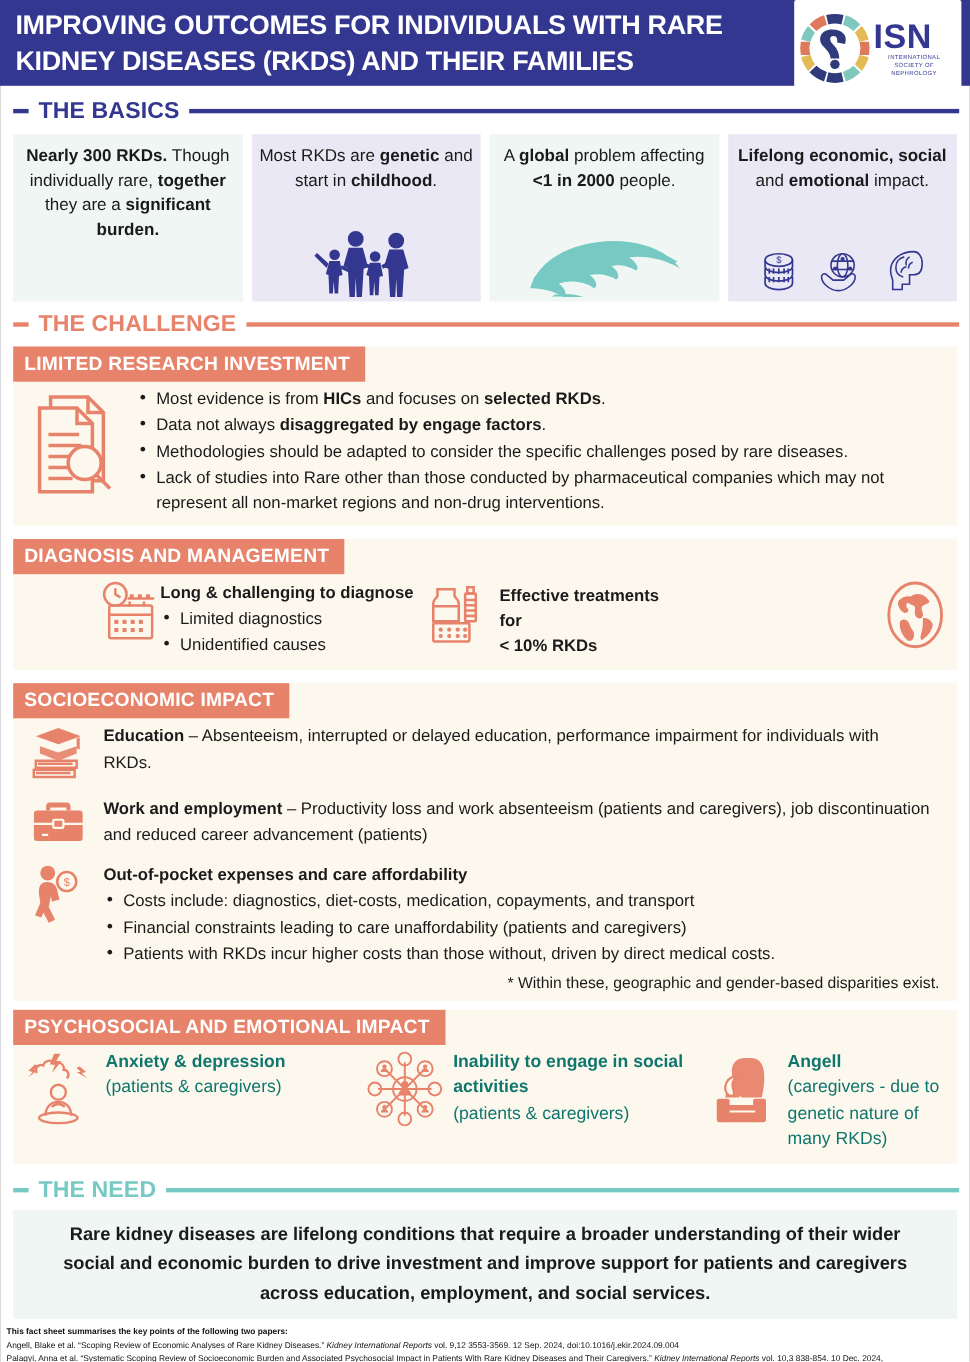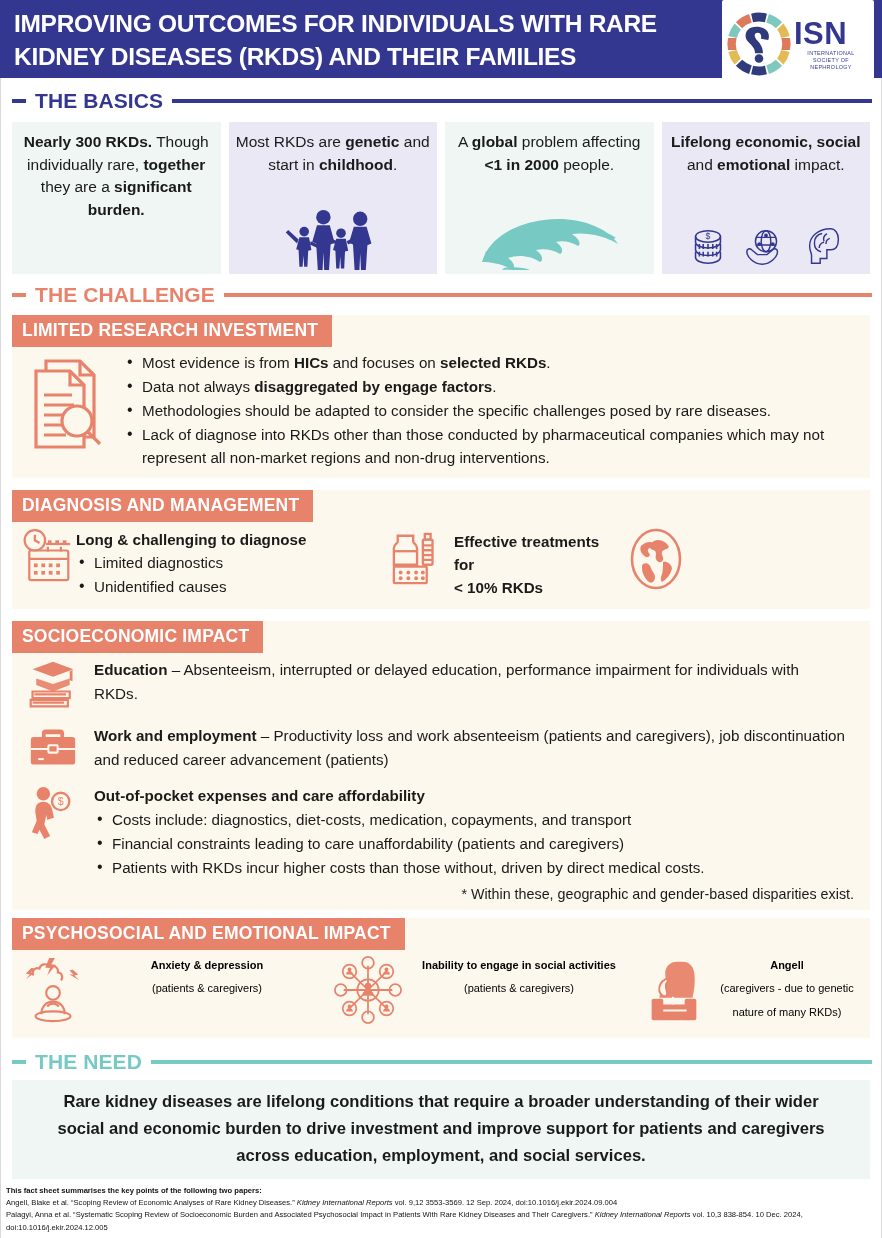--- a/index.html
+++ b/index.html
@@ -101,33 +101,33 @@
   ul.blist li::before {
     content: "\2022"; position: absolute; left: 3px; top: -1px;
     font-size: 16px; color: #1a1a1a;
   }
   .strong { font-weight: bold; }
 
   .ico { flex: 0 0 auto; display: flex; align-items: flex-start; justify-content: center; }
 
   
   .dm-cols { display: flex; padding: 6px 0 10px 0; }
-  .dm-col { display: flex; }
+  .dm-col { display: flex; justify-content: flex-end; }
   .dm-text { font-size: 15.2px; line-height: 23px; color: #1a1a1a; }
   .dm-text .hd { font-weight: bold; }
 
   
   .se-row { display: flex; padding: 3px 0 4px 0; }
   .se-text { font-size: 15.2px; line-height: 23.5px; color: #1a1a1a; }
   .se-note { font-size: 14.3px; color: #1a1a1a; text-align: right; padding: 2px 16px 8px 0; }
 
   
   .ps-cols { display: flex; padding: 4px 0 10px 0; }
   .ps-col { display: flex; align-items: flex-start; }
-  .ps-text { font-size: 11px; line-height: 23.5px; color: #000000; text-align: center; }
+  .ps-text { font-size: 16px; line-height: 23.5px; color: #0f766e; text-align: left; }
   .ps-text .hd { font-weight: bold; }
 
   
   .need-box {
     background: #eff6f4; margin: 6px 12px 0 12px;
     padding: 8px 26px 10px 26px;
     text-align: center;
   }
   .need-box p {
     font-size: 16.6px; font-weight: bold; line-height: 27px; color: #1a1a1a;
@@ -280,21 +280,21 @@
             <path d="M18 40h28M18 50h30M18 60h30M18 70h26M18 80h22"></path>
             <circle cx="51" cy="66" r="15" fill="#fdf8ed"></circle>
             <path d="M62 77l12 12"></path>
           </g>
         </svg>
       </div>
       <ul class="blist" style="flex:1 1 auto; padding-right:12px">
         <li>Most evidence is from <span class="strong">HICs</span> and focuses on <span class="strong">selected RKDs</span>.</li>
         <li>Data not always <span class="strong">disaggregated by engage factors</span>.</li>
         <li>Methodologies should be adapted to consider the specific challenges posed by rare diseases.</li>
-        <li>Lack of diagnose into RKDs other than those conducted by pharmaceutical companies which may not represent all non-market regions and non-drug interventions.</li>
+        <li>Lack of studies into Rare other than those conducted by pharmaceutical companies which may not represent all non-market regions and non-drug interventions.</li>
       </ul>
     </div>
   </div>
 
   <div class="cbox" style="margin-top:12px">
     <div class="clabel">DIAGNOSIS AND MANAGEMENT</div>
     <div class="dm-cols">
       <div class="dm-col" style="flex:0 0 372px">
         <div class="ico" style="flex:0 0 64px; padding-left:4px">
           <svg width="52" height="58" viewBox="0 0 56 62">

